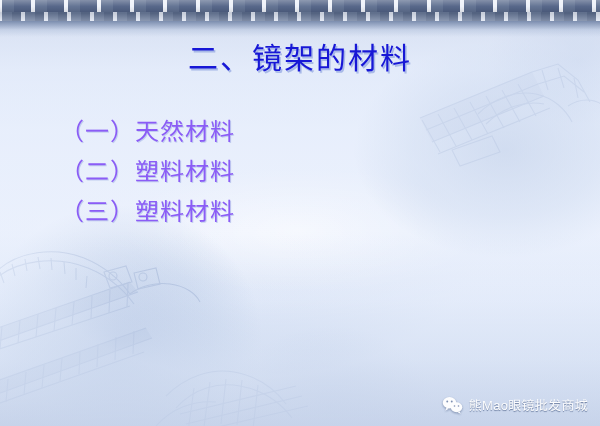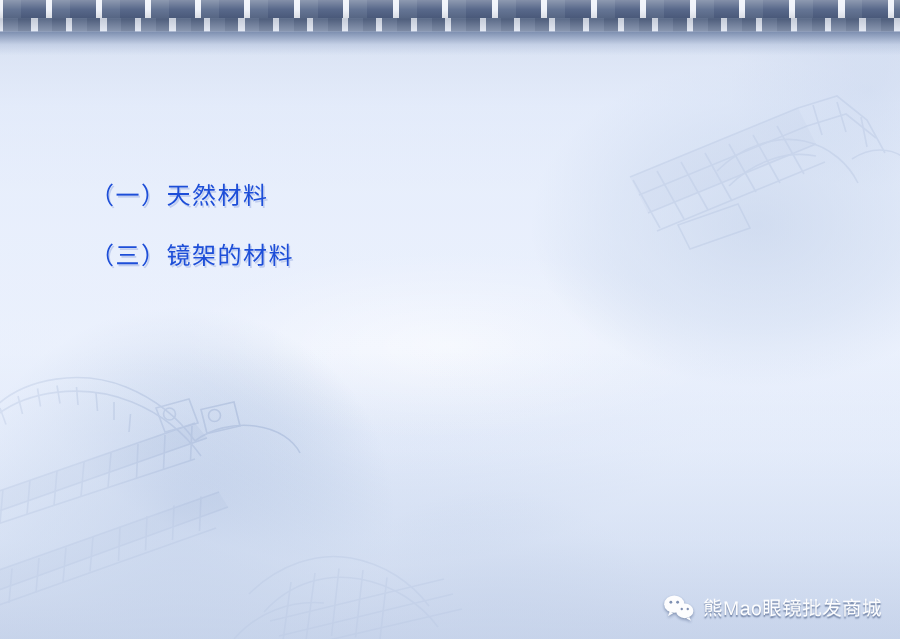--- a/index.html
+++ b/index.html
@@ -145,23 +145,23 @@
     text-shadow: 1.5px 1.5px 0 rgba(150,170,225,.75);
     white-space: nowrap;
   }
   .bullets {
     position: absolute;
     left: 60px;
     top: 112px;
     width: 440px;
   }
   .bullet {
-    font-size: 16px;
+    font-size: 24px;
     line-height: 40px;
-    color: #1d4ed8;
+    color: #8b5cf6;
     letter-spacing: 1px;
     white-space: nowrap;
     text-shadow: 1px 1px 0 rgba(160,178,228,.55);
   }
 
   
   .watermark {
     position: absolute;
     right: 12px;
     bottom: 12px;
@@ -239,24 +239,26 @@
 
   <div class="art-fade"></div>
 
   <div class="brick-band">
     <div class="brick-row top"></div>
     <div class="brick-row bot"></div>
     <div class="brick-gloss"></div>
   </div>
   <div class="brick-shadow"></div>
 
+  <div class="title">二、镜架的材料</div>
 
   <div class="bullets">
     <div class="bullet">（一）天然材料</div>
-    <div class="bullet">（三）镜架的材料</div>
+    <div class="bullet">（二）塑料材料</div>
+    <div class="bullet">（三）塑料材料</div>
   </div>
 
   <div class="watermark">
     <svg class="wm-icon" viewBox="0 0 42 36">
       <g fill="#ffffff">
         <ellipse cx="15" cy="13.5" rx="13.5" ry="11.5"></ellipse>
         <path d="M9 23 L6.5 29.5 L13.5 25.5 Z"></path>
         <ellipse cx="29" cy="22.5" rx="11.5" ry="9.8"></ellipse>
         <path d="M35 30.5 L37.5 35.5 L31 32.5 Z"></path>
       </g>

